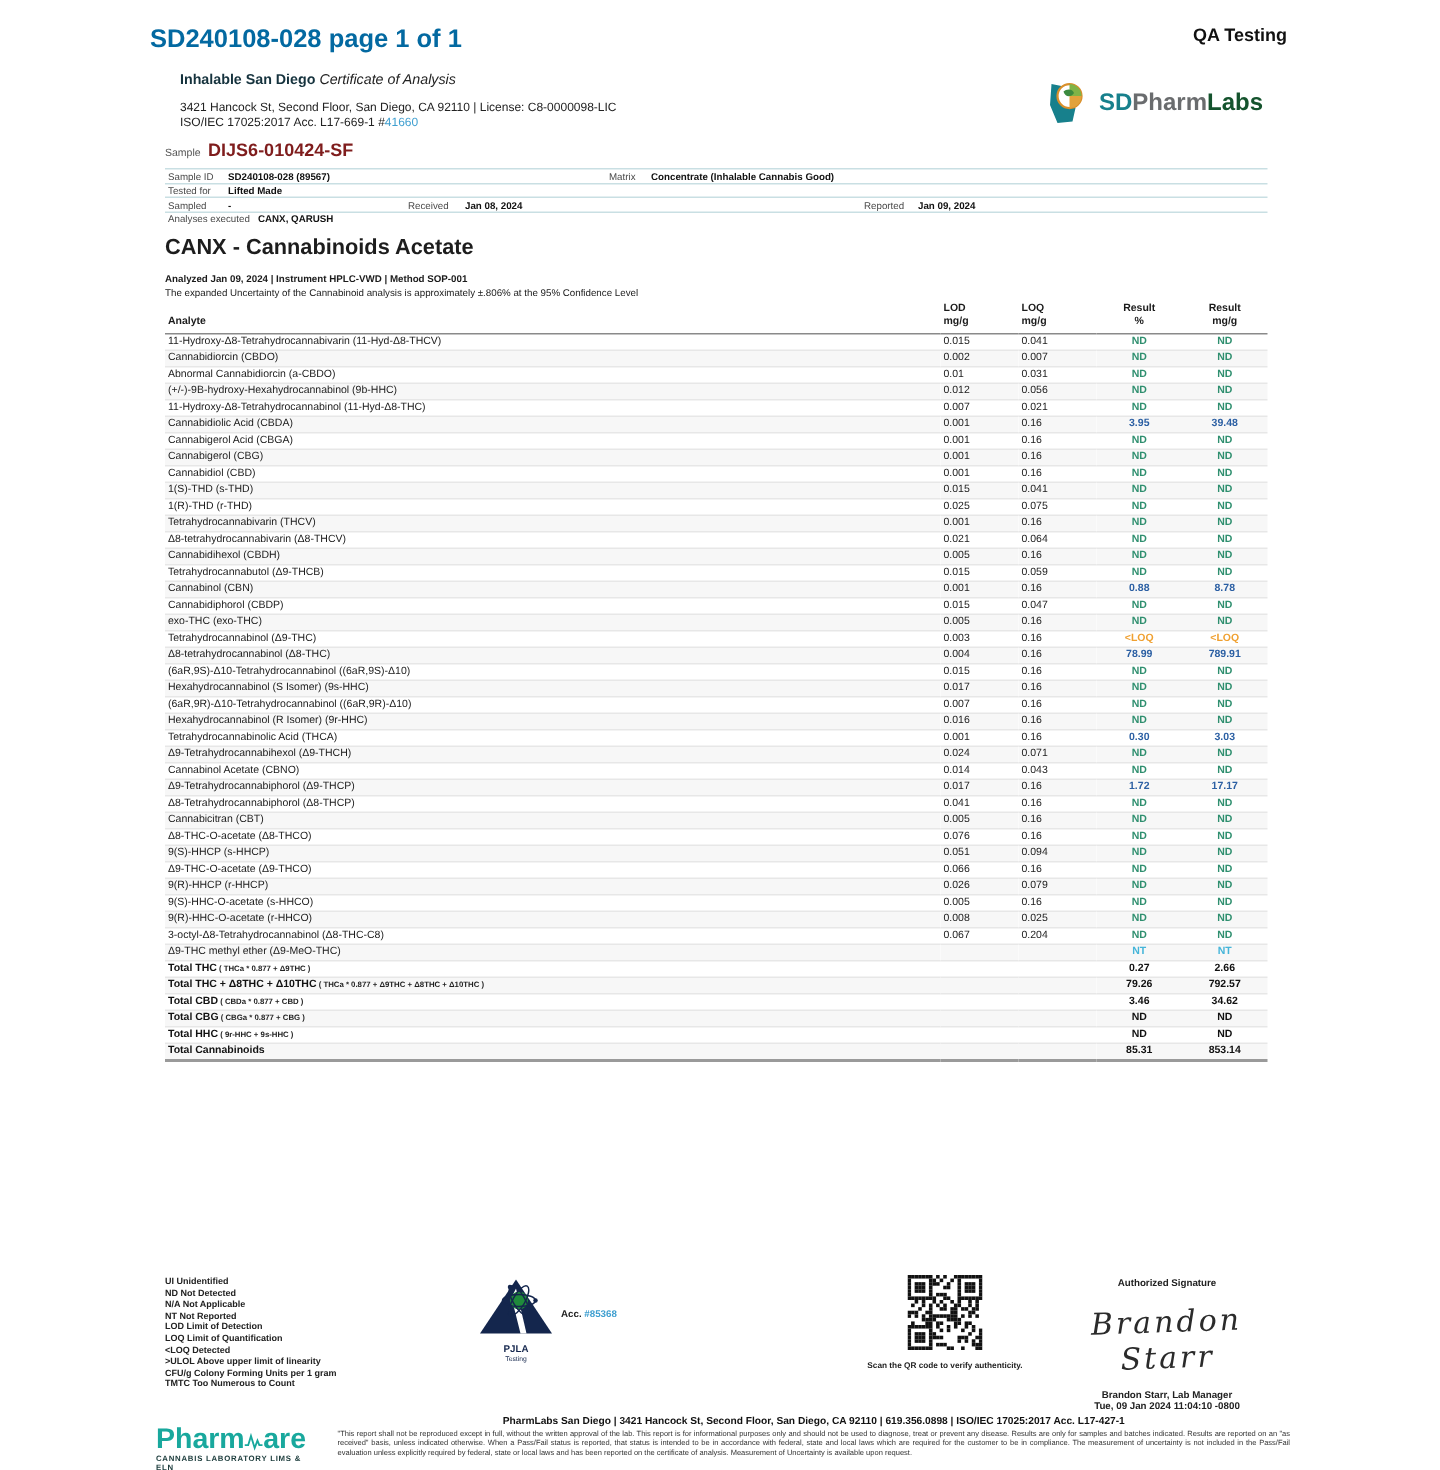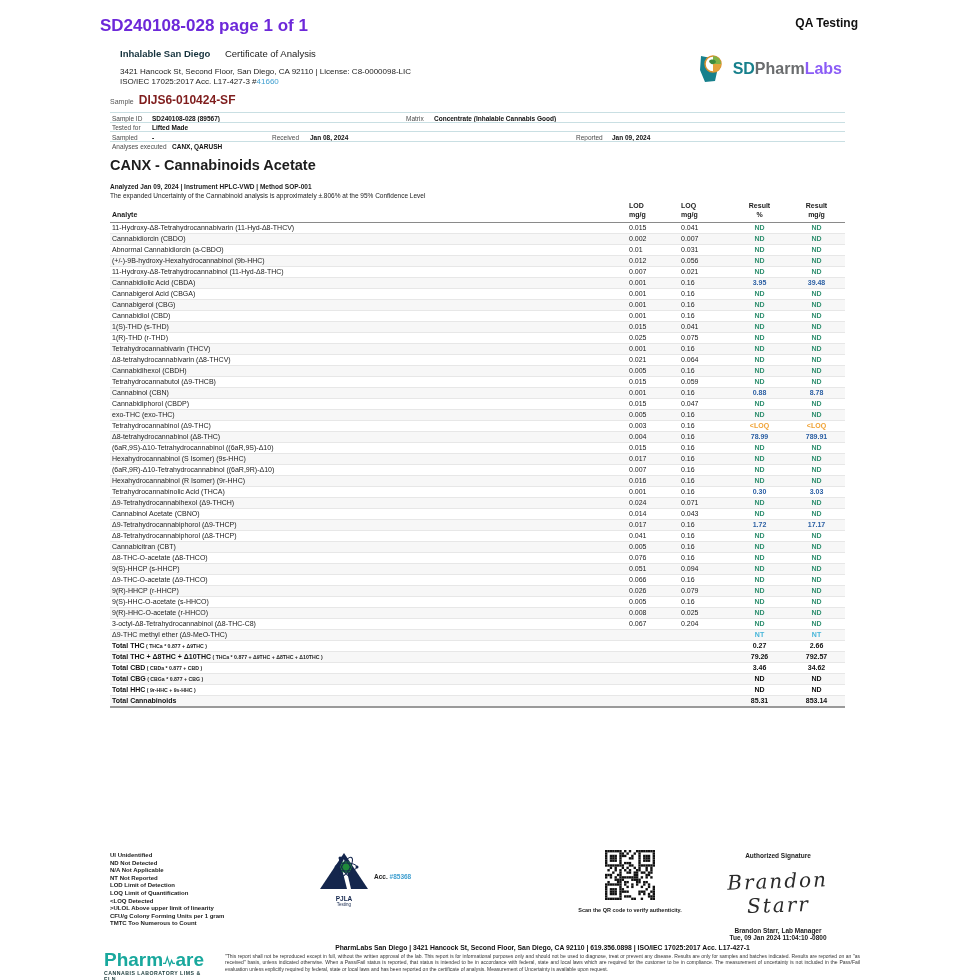--- a/index.html
+++ b/index.html
@@ -1,36 +1,36 @@
 <!DOCTYPE html>
 <html><head>
 <meta charset="utf-8">
 <style>
   * { margin:0; padding:0; box-sizing:border-box; }
   body { background:#fff; font-family:"Liberation Sans", sans-serif; color:#1b1b1b; }
   .page { position:relative; width:960px; height:980px; background:#fff; overflow:hidden; }
 
   
   .doc-header { position:absolute; top:16px; left:100px; right:102px; display:flex; justify-content:space-between; align-items:flex-start; }
-  .doc-title { font-size:17px; font-weight:bold; color:#6d28d9; }
+  .doc-title { font-size:17px; font-weight:bold; color:#0369a1; }
   .qa-label { font-size:12px; font-weight:600; color:#111; }
 
   .lab-block { position:absolute; top:48px; left:120px; }
   .lab-line1 { font-size:9.5px; }
   .lab-name { font-weight:bold; color:#15323d; }
-  .doc-type { color:#222; margin-left:12px; }
+  .doc-type { color:#222; margin-left:0;font-style:italic; }
   .lab-addr { font-size:8px; margin-top:8px; color:#222; }
   .lab-iso { font-size:8px; margin-top:1px; color:#222; }
   .link { color:#3f9fd0; text-decoration:none; }
 
   .brand-logo { position:absolute; top:52px; right:118px; display:flex; align-items:center; }
   .brand-text { font-size:16px; font-weight:bold; margin-left:4px; }
   .brand-sd { color:#17808c; }
   .brand-pharm { color:#6a6c6e; }
-  .brand-labs { color:#8b5cf6; }
+  .brand-labs { color:#14532d; }
 
   .sample-row { position:absolute; top:93px; left:110px; display:flex; align-items:baseline; }
   .sample-lbl { font-size:7px; color:#555; margin-right:5px; }
   .sample-id { font-size:12px; font-weight:bold; color:#7f1d1d; }
 
   
   .info-table { position:absolute; top:112px; left:110px; width:735px; font-size:6.5px; }
   .info-row { position:relative; height:9.5px; border-top:1px solid #c9dfe3; }
   .info-row:first-child { border-top:1px solid #c9dfe3; }
   .info-row span { position:absolute; top:1.5px; white-space:nowrap; }
@@ -87,21 +87,21 @@
     <div class="qa-label">QA Testing</div>
   </div>
 
   <div class="lab-block">
     <div class="lab-line1">
       <span class="lab-name">Inhalable San Diego</span>
       <span class="doc-type">Certificate of Analysis</span>
     </div>
     <div class="lab-addr">3421 Hancock St, Second Floor, San Diego, CA 92110 |  License: C8-0000098-LIC</div>
     <div class="lab-iso">
-      <span>ISO/IEC 17025:2017 Acc. L17-427-3 #</span><a class="link" href="#">41660</a>
+      <span>ISO/IEC 17025:2017 Acc. L17-669-1 #</span><a class="link" href="#">41660</a>
     </div>
   </div>
 
   <div class="brand-logo">
     <svg width="34" height="34" viewBox="0 0 34 34">
       <path d="M6 4 L16 6 L17 14 L22 20 L20 29 L10 30 L5 18 Z" fill="#17808c"></path>
       <circle cx="18" cy="12" r="8" fill="#fff" stroke="#d98f2b" stroke-width="1.5"></circle>
       <path d="M18 4 A8 8 0 0 1 26 12 L18 12 Z" fill="#7fb347"></path>
       <path d="M18 12 L26 12 A8 8 0 0 1 18 20 Z" fill="#e2a23b"></path>
       <path d="M14 9 C16 7 20 7 21 10 C19 13 15 13 14 9 Z" fill="#3c8a3f"></path>

